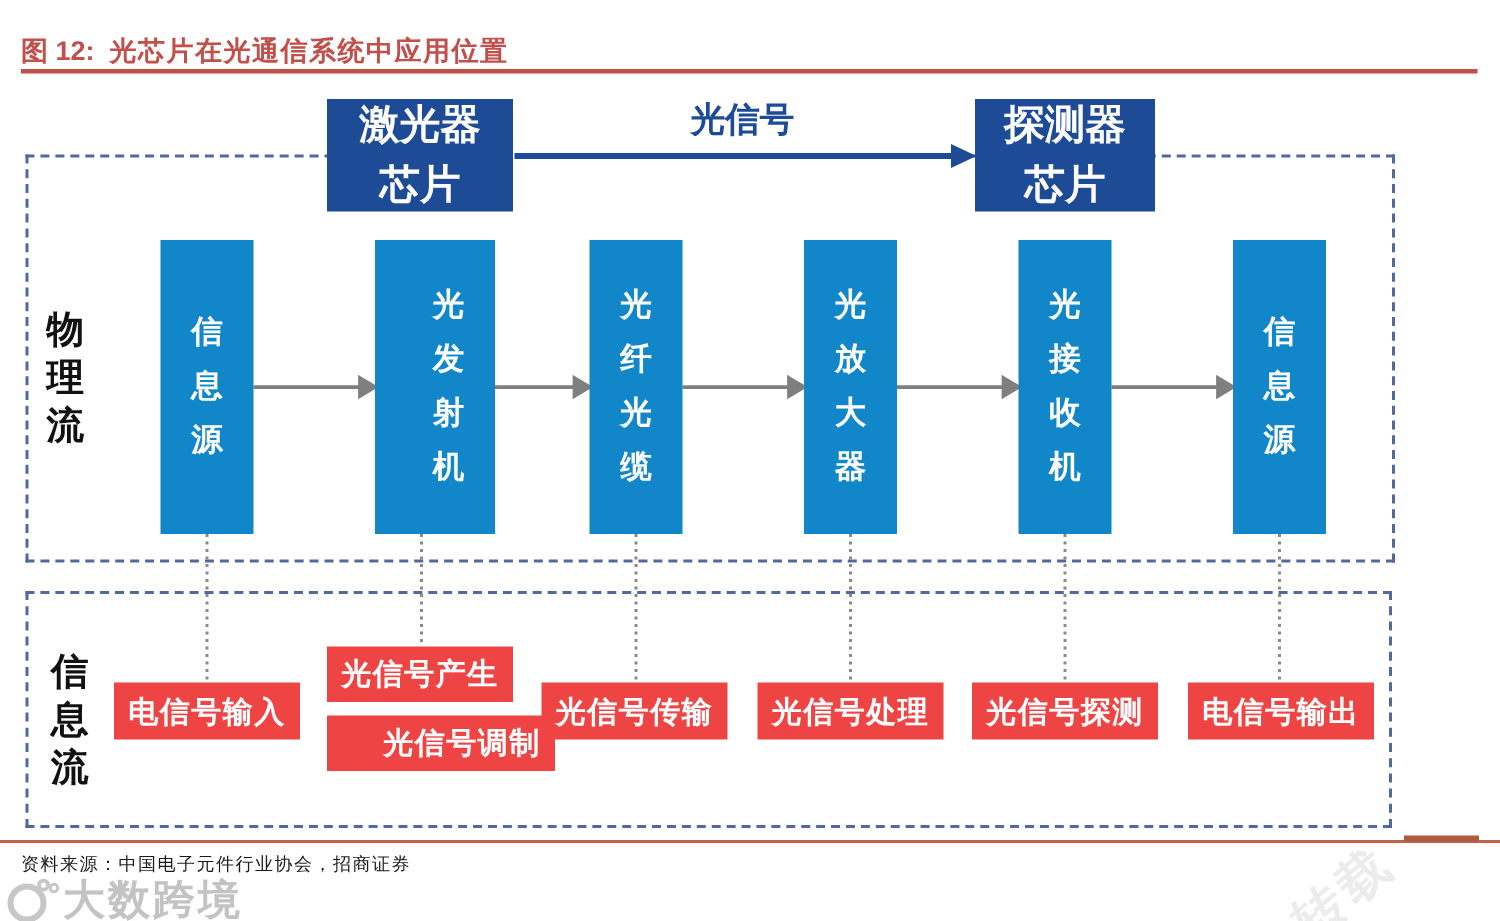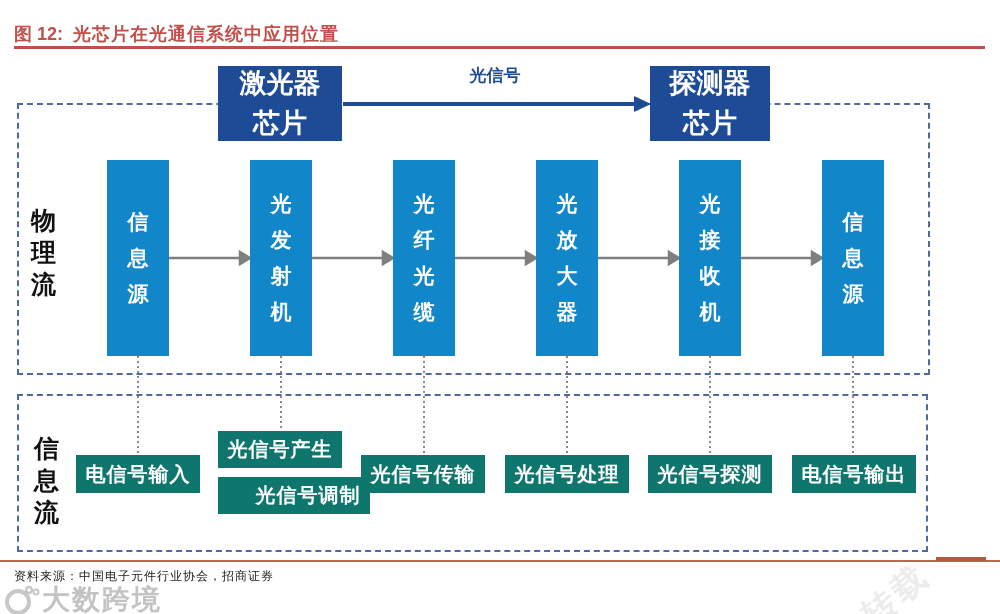--- a/index.html
+++ b/index.html
@@ -23,34 +23,34 @@
   
   .chip-box{
     position:absolute;top:66px;height:75px;background:#1E4B96;color:#fff;
     font-size:27px;font-weight:bold;line-height:1.45;text-align:center;
     display:flex;align-items:center;justify-content:center;white-space:pre-line;z-index:3;
   }
   #laser-box{left:218px;width:124px;}
   #detector-box{left:650px;width:120px;}
   .signal-label{
     position:absolute;left:425px;top:64px;width:140px;text-align:center;
-    color:#1E4B96;font-size:17px;font-weight:bold;z-index:3;
+    color:#1E4B96;font-size:23px;font-weight:bold;z-index:3;
   }
   
   .vbox{
     position:absolute;top:160px;width:62px;height:196px;background:#1186C8;z-index:2;
     display:flex;align-items:center;justify-content:center;
   }
   .vbox span{
     display:block;width:23px;color:#fff;font-size:21px;font-weight:bold;
     line-height:36px;text-align:center;word-break:break-all;
   }
   
   .hbox{
-    position:absolute;height:38px;width:124px;background:#0f766e;color:#fff;z-index:2;
+    position:absolute;height:38px;width:124px;background:#ef4444;color:#fff;z-index:2;
     font-size:20px;font-weight:bold;display:flex;align-items:center;justify-content:center;
     letter-spacing:1px;
   }
   
   #connector-layer{position:absolute;left:0;top:0;width:1000px;height:614px;z-index:1;}
   
   .bottom-rule{position:absolute;left:0;top:560px;width:1000px;height:2px;background:#C2634E;}
   .bottom-rule-thick{position:absolute;left:936px;top:557px;width:50px;height:4px;background:#B05A40;}
   .source-line{
     position:absolute;left:14px;top:568px;font-family:"DejaVu Serif",serif;
@@ -115,21 +115,21 @@
 
   <div id="laser-box" class="chip-box">激光器
 芯片</div>
   <div class="signal-label">光信号</div>
   <div id="detector-box" class="chip-box">探测器
 芯片</div>
 
   <div class="vbox" style="left:107px;">
       <span>信息源</span>
     </div>
-  <div class="vbox" style="left:250px;">
+  <div class="vbox" style="left:250px;padding-left:18px;">
       <span>光发射机</span>
     </div>
   <div class="vbox" style="left:536px;">
       <span>光放大器</span>
     </div>
   <div class="vbox" style="left:393px;">
       <span>光纤光缆</span>
     </div>
   <div class="vbox" style="left:679px;">
       <span>光接收机</span>

